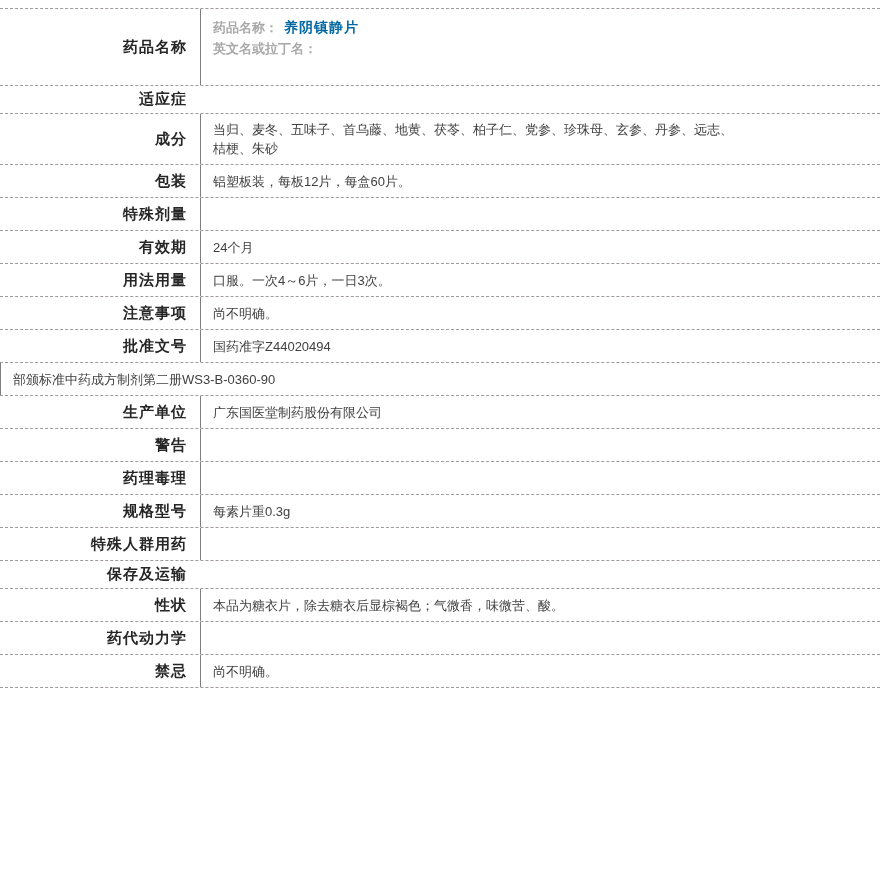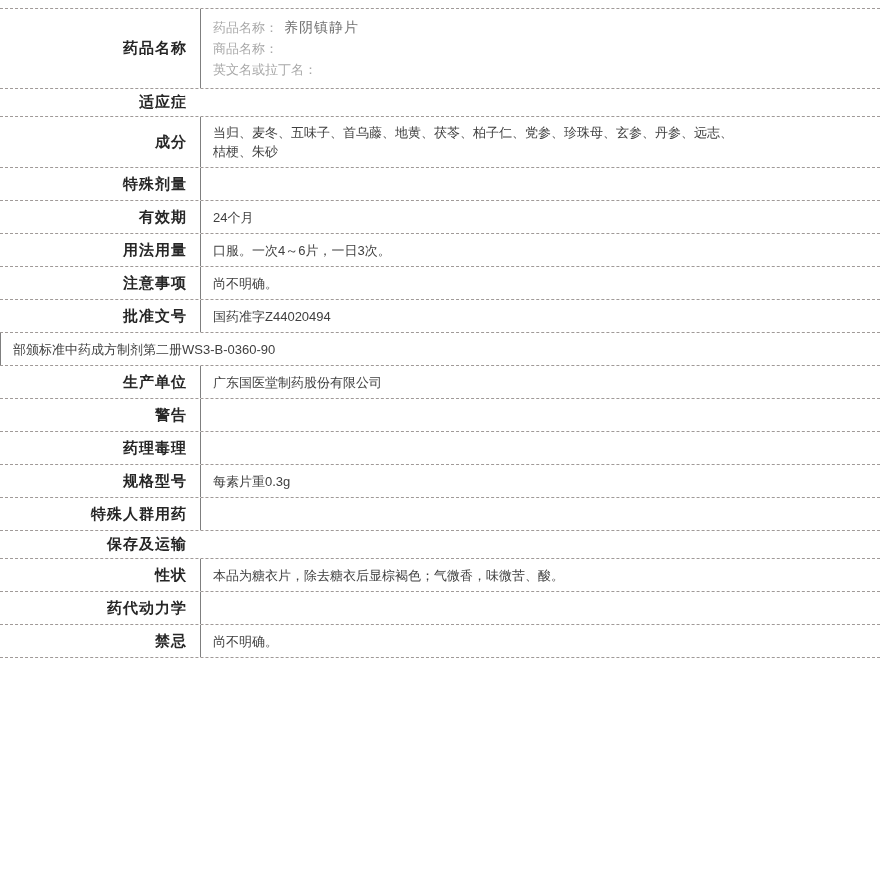--- a/index.html
+++ b/index.html
@@ -53,49 +53,54 @@
     padding-top: 8px;
     padding-bottom: 8px;
     min-height: 76px;
   }
   .name-line {
     line-height: 21px;
     font-size: 13px;
   }
   .name-key {
     color: #a8a8a8;
+    font-weight: bold;
   }
   .name-value {
-    font-weight: normal;
-    color: #737373;
+    font-weight: bold;
+    color: #0369a1;
     font-size: 14px;
     margin-left: 6px;
     letter-spacing: 1px;
   }
 </style>
 </head>
 <body>
 
 <div class="drug-table" id="drug-table">
   <div class="row row-name">
     <div class="label-cell">药品名称</div>
-    <div class="value-cell"><div class="name-line"><span class="name-key">药品名称：</span><span class="name-value">养阴镇静片</span></div><div class="name-line"><span class="name-key">商品名称：</span></div><div class="name-line"><span class="name-key">英文名或拉丁名：</span></div></div>
+    <div class="value-cell"><div class="name-line"><span class="name-key">药品名称：</span><span class="name-value">养阴镇静片</span></div><div class="name-line"><span class="name-key">英文名或拉丁名：</span></div></div>
   </div>
 
   <div class="row">
     <div class="label-cell">适应症</div>
   </div>
 
   <div class="row">
     <div class="label-cell">成分</div>
     <div class="value-cell">当归、麦冬、五味子、首乌藤、地黄、茯苓、柏子仁、党参、珍珠母、玄参、丹参、远志、
 桔梗、朱砂</div>
   </div>
 
 
+  <div class="row">
+    <div class="label-cell">包装</div>
+    <div class="value-cell">铝塑板装，每板12片，每盒60片。</div>
+  </div>
 
   <div class="row">
     <div class="label-cell">特殊剂量</div>
     <div class="value-cell"></div>
   </div>
 
   <div class="row">
     <div class="label-cell">有效期</div>
     <div class="value-cell">24个月</div>
   </div>

